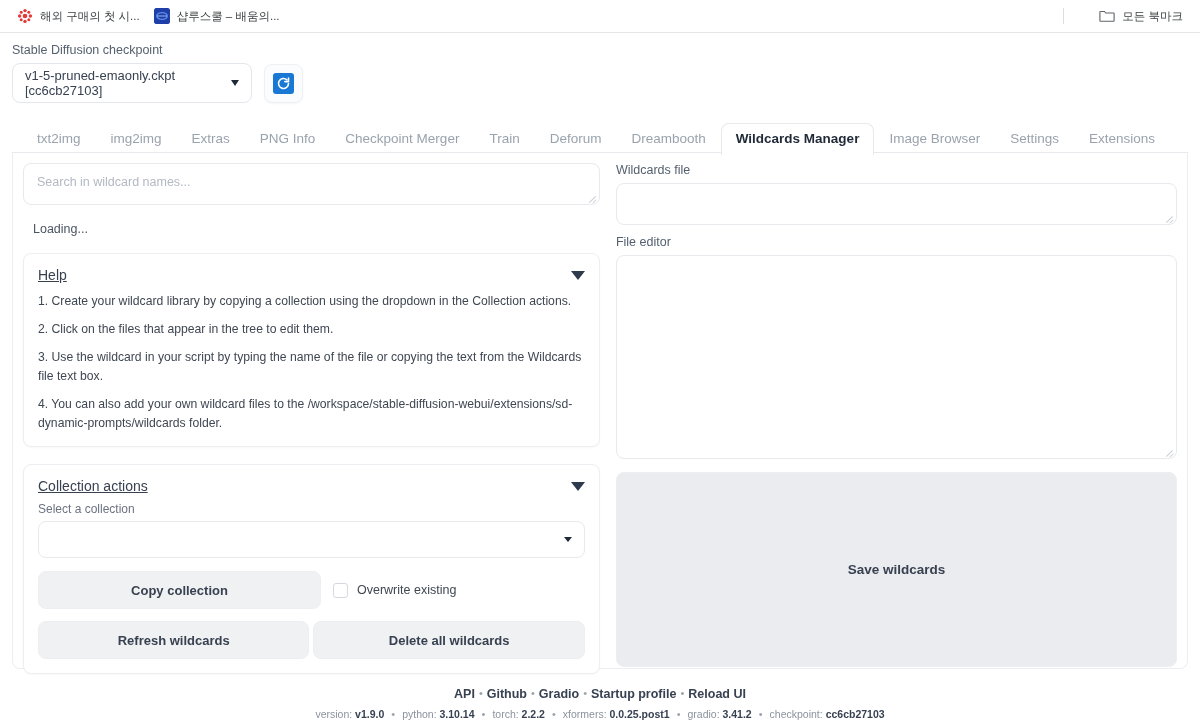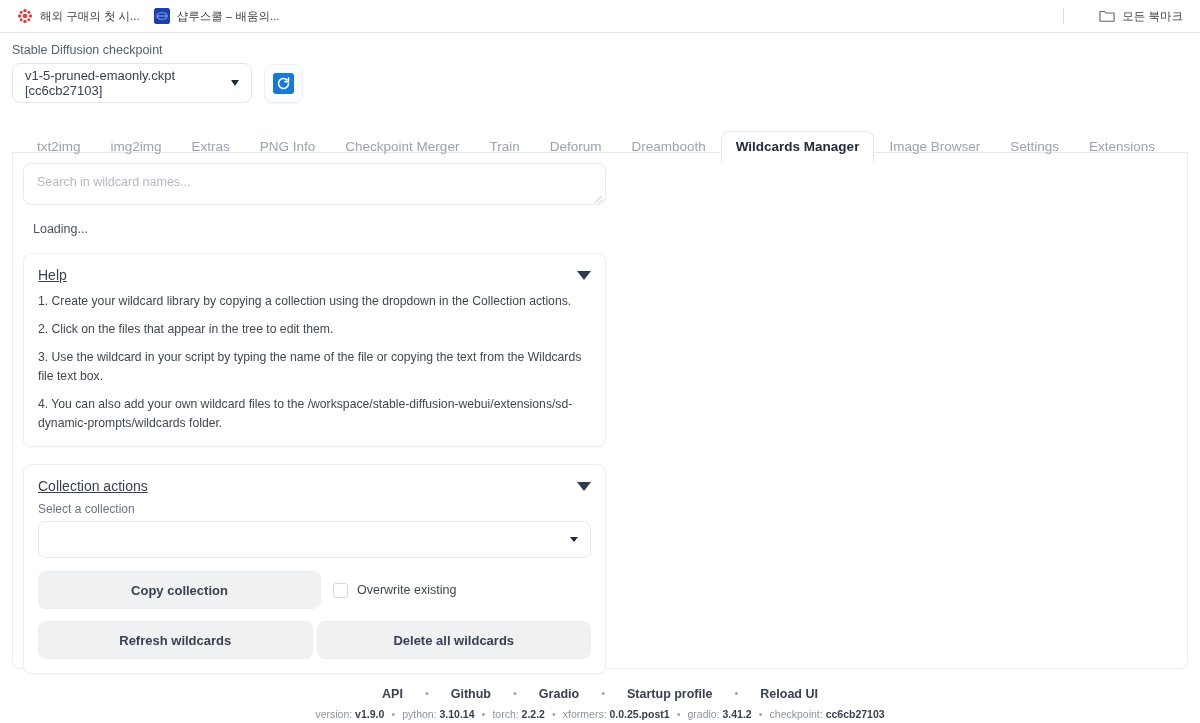--- a/index.html
+++ b/index.html
@@ -121,21 +121,21 @@
   }
   .tab {
     font-size: 13.5px;
     color: #9aa3ad;
     padding: 7px 14px 9px 14px;
     cursor: pointer;
     border: 1px solid transparent;
     border-bottom: none;
     border-radius: 8px 8px 0 0;
     position: relative;
-    top: 11px;
+    top: 3px;
     white-space: nowrap;
     background: transparent;
   }
   .tab.active {
     color: #1f2937;
     font-weight: bold;
     background: #ffffff;
     border-color: #e7e9ed;
   }
 
@@ -318,21 +318,21 @@
   .footer {
     text-align: center;
     margin-top: 18px;
   }
   .footer-links {
     font-size: 12.5px;
     color: #374151;
     display: flex;
     justify-content: center;
     align-items: flex-start;
-    gap: 22px;
+    gap: 4px;
   }
   .footer-links a {
     color: #374151;
     font-weight: bold;
     text-decoration: none;
     cursor: pointer;
   }
   .dot { color: #9aa3ad; font-size: 11px; }
   .footer-version {
     margin-top: 7px;
@@ -465,20 +465,36 @@
             </div>
           </div>
 
           <div class="row-actions2">
             <div class="btn">Refresh wildcards</div>
             <div class="btn">Delete all wildcards</div>
           </div>
         </div>
       </div>
 
+      <div class="col-right">
+
+        <span class="label-sm">Wildcards file</span>
+        <div class="textarea-box" style="height:42px;">
+          <span class="ph"></span>
+          <span class="resize-grip"></span>
+        </div>
+
+        <span class="label-sm" style="margin-top:10px;">File editor</span>
+        <div class="textarea-box" style="height:204px;">
+          <span class="ph"></span>
+          <span class="resize-grip"></span>
+        </div>
+
+        <div class="save-btn">Save wildcards</div>
+      </div>
 
     </div>
   </div>
 
   <div class="footer">
     <div class="footer-links" id="footer-links">
         <a>API</a>
         <span class="dot">•</span>
         <a>Github</a>
         <span class="dot">•</span>

